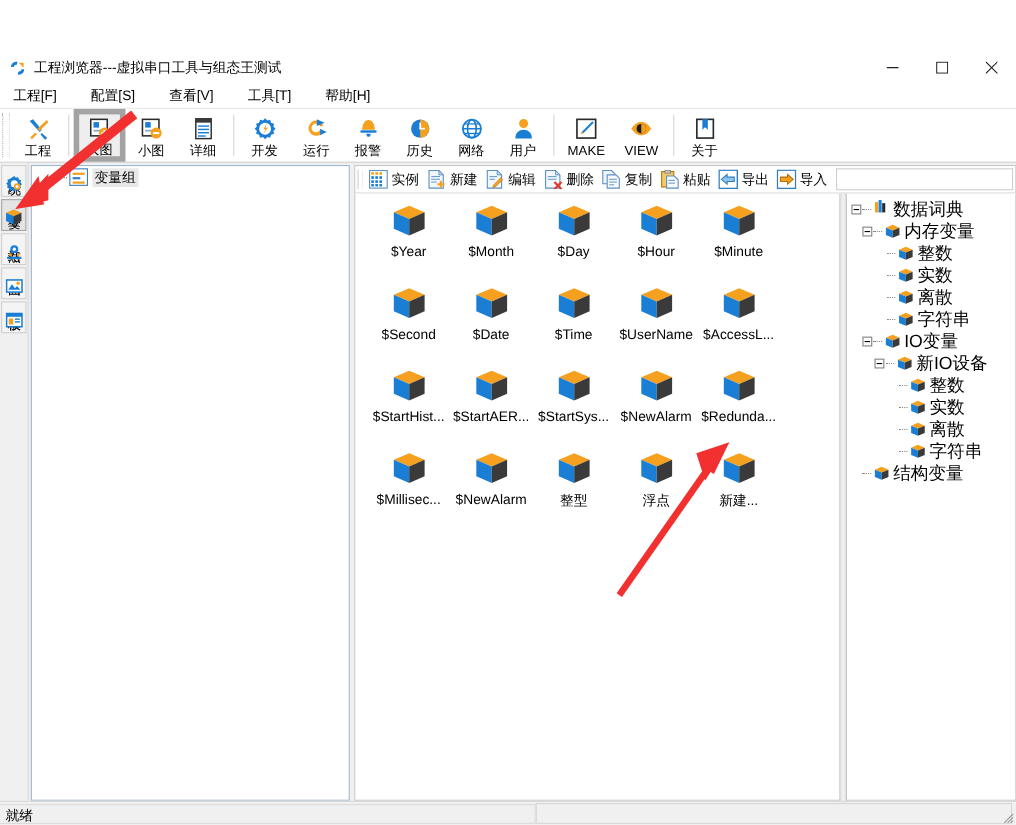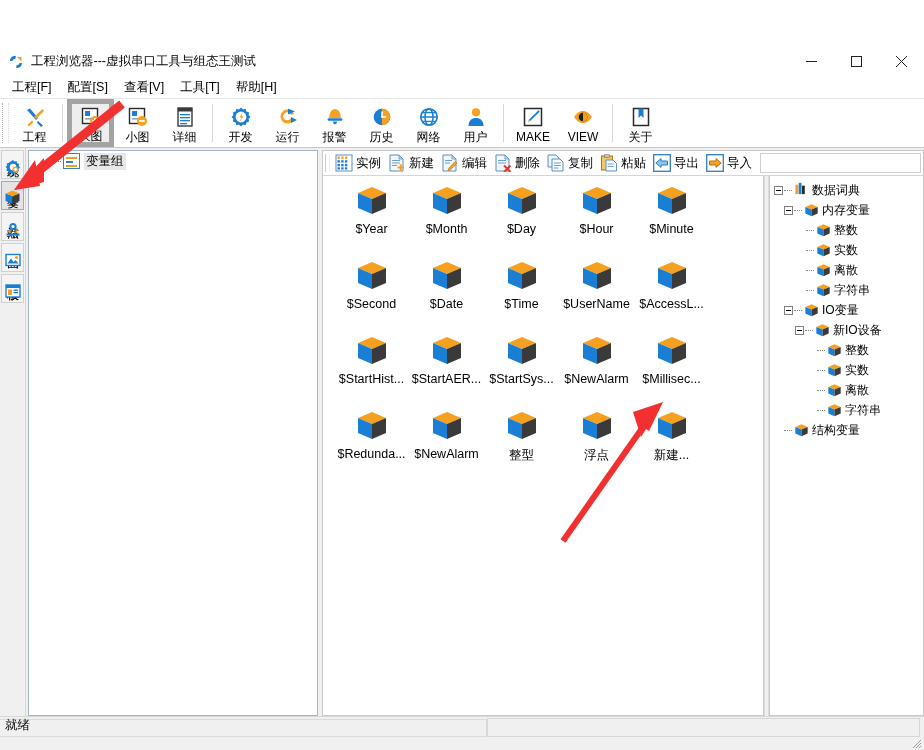--- a/index.html
+++ b/index.html
@@ -53,20 +53,21 @@
 
   
   .menubar {
     height: 22px;
     display: flex;
     align-items: center;
     background: #ffffff;
     padding-left: 4px;
     flex: 0 0 auto;
     border-bottom: 1px solid #e6e6e6;
+    gap: 15px;
   }
   .menu-item {
     font-size: 12.5px;
     color: #000;
     padding: 2px 8px;
     white-space: nowrap;
     cursor: default;
   }
 
   
@@ -297,21 +298,21 @@
     border-top: none;
     overflow: hidden;
     flex: 0 0 auto;
     padding-top: 4px;
     position: relative;
   }
   .tnode {
     display: flex;
     align-items: center;
     height: 20px;
-    font-size: 12px;
+    font-size: 16px;
     color: #000;
     white-space: nowrap;
     position: relative;
   }
   .tnode .plus {
     width: 9px; height: 9px;
     border: 1px solid #808080;
     background: #fff;
     position: relative;
     flex: 0 0 auto;
@@ -332,25 +333,25 @@
   }
   .tnode .tlabel { margin-left: 3px; }
 
   
   .cube { width: 34px; height: 34px; display:block; }
   .cube-sm { width: 17px; height: 17px; display:block; }
   .cube-xs { width: 15px; height: 15px; display:block; }
 
   
   .statusbar {
-    height: 34px;
+    height: 22px;
     background: #f0f0f0;
     border-top: 1px solid #d8d8d8;
     display: flex;
-    align-items: flex-start;
+    align-items: flex-end;
     flex: 0 0 auto;
     position: relative;
     font-family: Liberation Mono, monospace;
   }
   .status-text {
     font-size: 12.5px;
     color: #000;
     padding-left: 5px;
   }
   .status-cell {
@@ -909,30 +910,30 @@
               </svg>
               <span class="gi-label">$NewAlarm</span>
             </div>
 
             <div class="grid-item">
               <svg class="cube" viewBox="0 0 34 34">
                 <path d="M17 3 L31 9 L17 15 L3 9 Z" fill="#f5a01e"></path>
                 <path d="M3 9 L17 15 L17 30 L3 24 Z" fill="#1a7fd4"></path>
                 <path d="M31 9 L17 15 L17 30 L31 24 Z" fill="#3a3a3a"></path>
               </svg>
+              <span class="gi-label">$Redunda...</span>
+            </div>
+
+            <div class="grid-item">
+              <svg class="cube" viewBox="0 0 34 34">
+                <path d="M17 3 L31 9 L17 15 L3 9 Z" fill="#f5a01e"></path>
+                <path d="M3 9 L17 15 L17 30 L3 24 Z" fill="#1a7fd4"></path>
+                <path d="M31 9 L17 15 L17 30 L31 24 Z" fill="#3a3a3a"></path>
+              </svg>
               <span class="gi-label">$Millisec...</span>
-            </div>
-
-            <div class="grid-item">
-              <svg class="cube" viewBox="0 0 34 34">
-                <path d="M17 3 L31 9 L17 15 L3 9 Z" fill="#f5a01e"></path>
-                <path d="M3 9 L17 15 L17 30 L3 24 Z" fill="#1a7fd4"></path>
-                <path d="M31 9 L17 15 L17 30 L31 24 Z" fill="#3a3a3a"></path>
-              </svg>
-              <span class="gi-label">$Redunda...</span>
             </div>
 
             <div class="grid-item">
               <svg class="cube" viewBox="0 0 34 34">
                 <path d="M17 3 L31 9 L17 15 L3 9 Z" fill="#f5a01e"></path>
                 <path d="M3 9 L17 15 L17 30 L3 24 Z" fill="#1a7fd4"></path>
                 <path d="M31 9 L17 15 L17 30 L31 24 Z" fill="#3a3a3a"></path>
               </svg>
               <span class="gi-label">$NewAlarm</span>
             </div>

